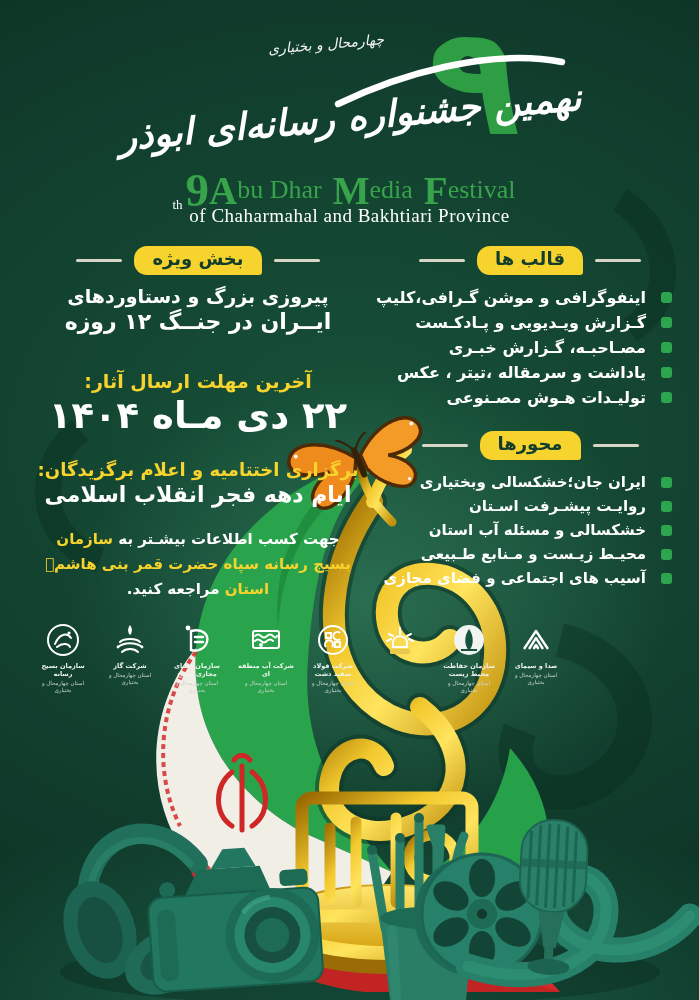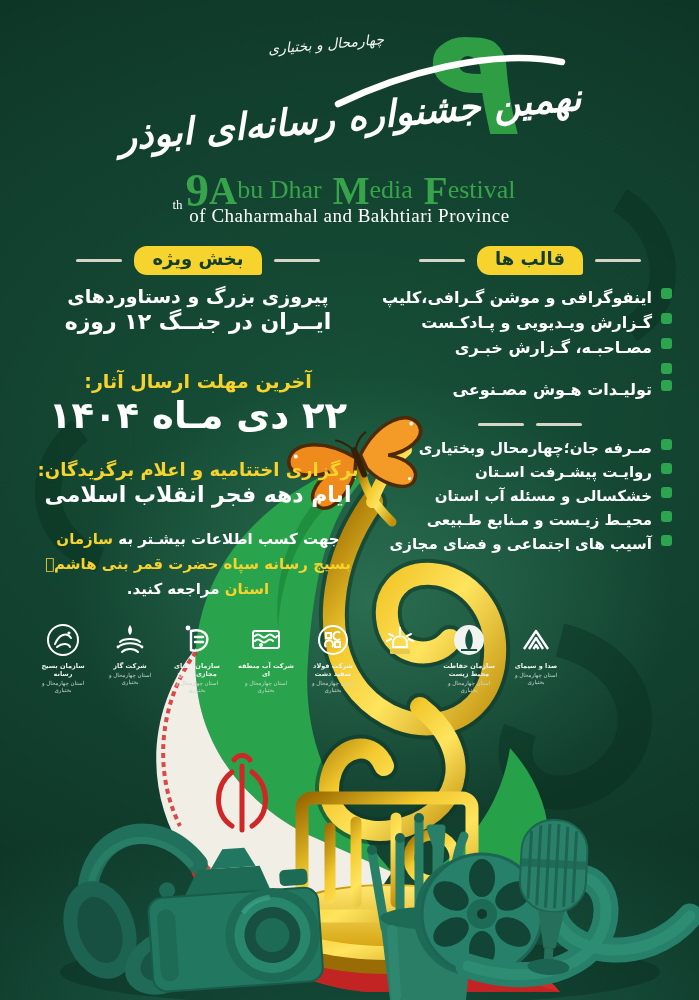--- a/index.html
+++ b/index.html
@@ -38,21 +38,21 @@
   .sp1{margin-top:10px;color:#fff;font-size:19px;font-weight:700;}
   .sp2{color:#fff;font-size:22px;font-weight:900;margin-top:2px;}
   .yellow-head{margin-top:36px;color:#f6d32d;font-size:19px;font-weight:800;}
   .big-date{margin-top:2px;color:#fff;font-size:37px;font-weight:900;letter-spacing:1px;}
   .yellow-head2{margin-top:22px;color:#f6d32d;font-size:18px;font-weight:800;}
   .closing-val{margin-top:2px;color:#fff;font-size:22px;font-weight:900;}
   .contact{margin-top:20px;color:#fff;font-size:15px;line-height:1.65;text-align:center;font-weight:700;}
   .contact .y{color:#f6d32d;font-weight:800;}
   
   .blist{display:flex;flex-direction:column;gap:6px;margin-top:13px;width:100%;}
-  .bitem{display:flex;gap:9px;direction:rtl;}
+  .bitem{display:flex;align-items:center;gap:15px;direction:rtl;}
   .bullet{width:11px;height:11px;border-radius:3px;background:#2da44e;flex:0 0 auto;}
   .bitem span{color:#fff;font-size:16px;font-weight:700;white-space:nowrap;}
   .topics .bitem span{font-size:15px;}
   .right-col .badge-row{margin-top:0;}
   .right-col .badge-row.second{margin-top:24px;}
   
   .sponsors{position:absolute;left:34px;top:620px;width:196px;z-index:3;display:flex;gap:11px;}
   .sponsor-row{display:flex;gap:9px;justify-content:center;}
   .sponsor{width:58px;display:flex;flex-direction:column;align-items:center;gap:2px;}
   .s-icon{width:40px;height:40px;}
@@ -279,34 +279,36 @@
       <div class="bitem">
           <span class="bullet"></span>
           <span>گـزارش ویـدیویی و پـادکـست</span>
         </div>
       <div class="bitem">
           <span class="bullet"></span>
           <span>مصـاحبـه، گـزارش خبـری</span>
         </div>
       <div class="bitem">
           <span class="bullet"></span>
+          <span>یاداشت و سرمقاله ،تیتر ، عکس</span>
         </div>
       <div class="bitem">
           <span class="bullet"></span>
           <span>تولیـدات هـوش مصـنوعی</span>
         </div>
     </div>
     <div class="badge-row second">
       <span class="dash"></span>
+      <span class="badge">محورها</span>
       <span class="dash"></span>
     </div>
     <div class="blist topics">
       <div class="bitem">
           <span class="bullet"></span>
-          <span>صـرفه جان؛چهارمحال وبختیاری</span>
+          <span>ایران جان؛خشکسالی وبختیاری</span>
         </div>
       <div class="bitem">
           <span class="bullet"></span>
           <span>روایـت پیشـرفت اسـتان</span>
         </div>
       <div class="bitem">
           <span class="bullet"></span>
           <span>خشکسالی و مسئله آب استان</span>
         </div>
       <div class="bitem">

